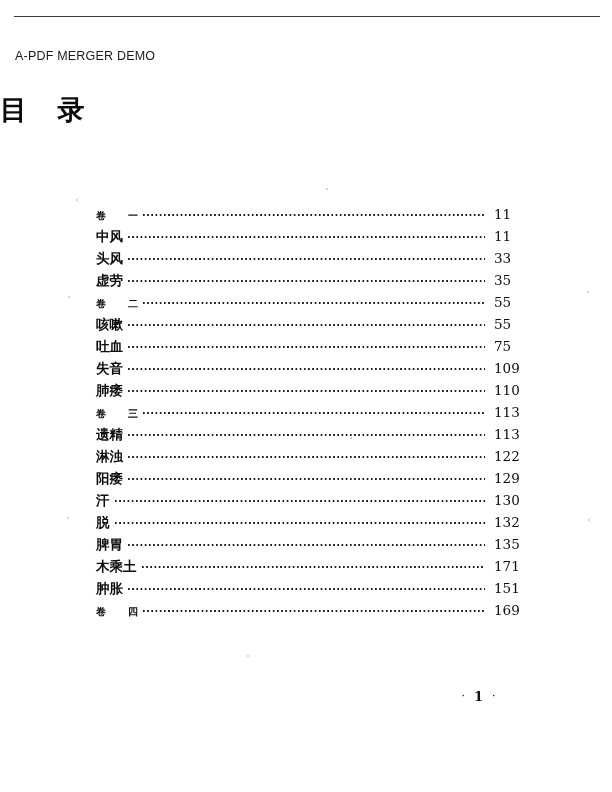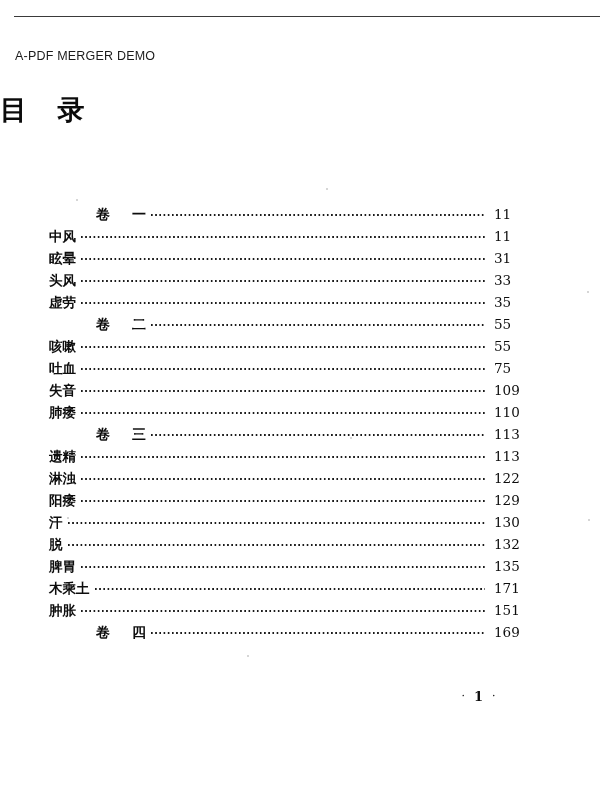--- a/index.html
+++ b/index.html
@@ -83,22 +83,22 @@
   .toc-label {
     font-size: 13.5px;
     font-weight: 700;
     color: #0d0d0d;
     flex: 0 0 auto;
     padding-right: 4px;
   }
 
   
   .lvl0 .toc-label { margin-left: 79px; font-size: 14.5px; letter-spacing: 0.6px; }
-  .lvl1 .toc-label { margin-left: 96px; font-size: 14px; }
-  .lvl2 .toc-label { margin-left: 49px; font-size: 13.5px; }
+  .lvl1 .toc-label { margin-left: 96px; font-size: 10px; }
+  .lvl2 .toc-label { margin-left: 96px; font-size: 13.5px; }
 
   
   .juan-gap {
     display: inline-block;
     width: 22px;
   }
 
   .toc-leader {
     flex: 1 1 auto;
     position: relative;
@@ -183,25 +183,20 @@
   <div class="toc" id="toc-list">
       <div class="toc-row lvl1">
         <span class="toc-label"><span>卷</span><span class="juan-gap"></span><span>一</span></span>
         <span class="toc-leader"></span>
         <span class="toc-page">11</span>
       </div>
       <div class="toc-row lvl2">
         <span class="toc-label">中风</span>
         <span class="toc-leader"></span>
         <span class="toc-page">11</span>
-      </div>
-      <div class="toc-row lvl2">
-        <span class="toc-label">眩晕</span>
-        <span class="toc-leader"></span>
-        <span class="toc-page">31</span>
       </div>
       <div class="toc-row lvl2">
         <span class="toc-label">头风</span>
         <span class="toc-leader"></span>
         <span class="toc-page">33</span>
       </div>
       <div class="toc-row lvl2">
         <span class="toc-label">虚劳</span>
         <span class="toc-leader"></span>
         <span class="toc-page">35</span>

